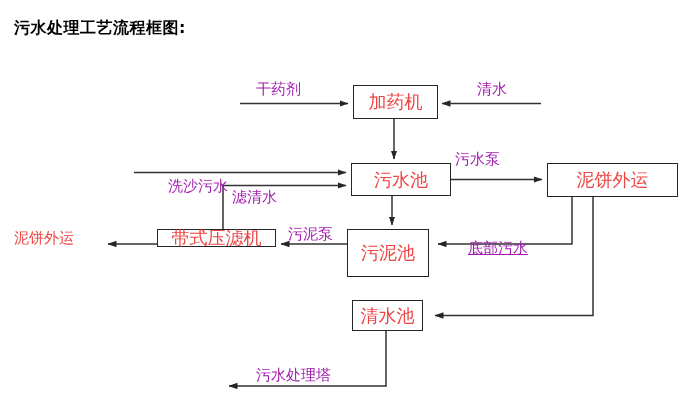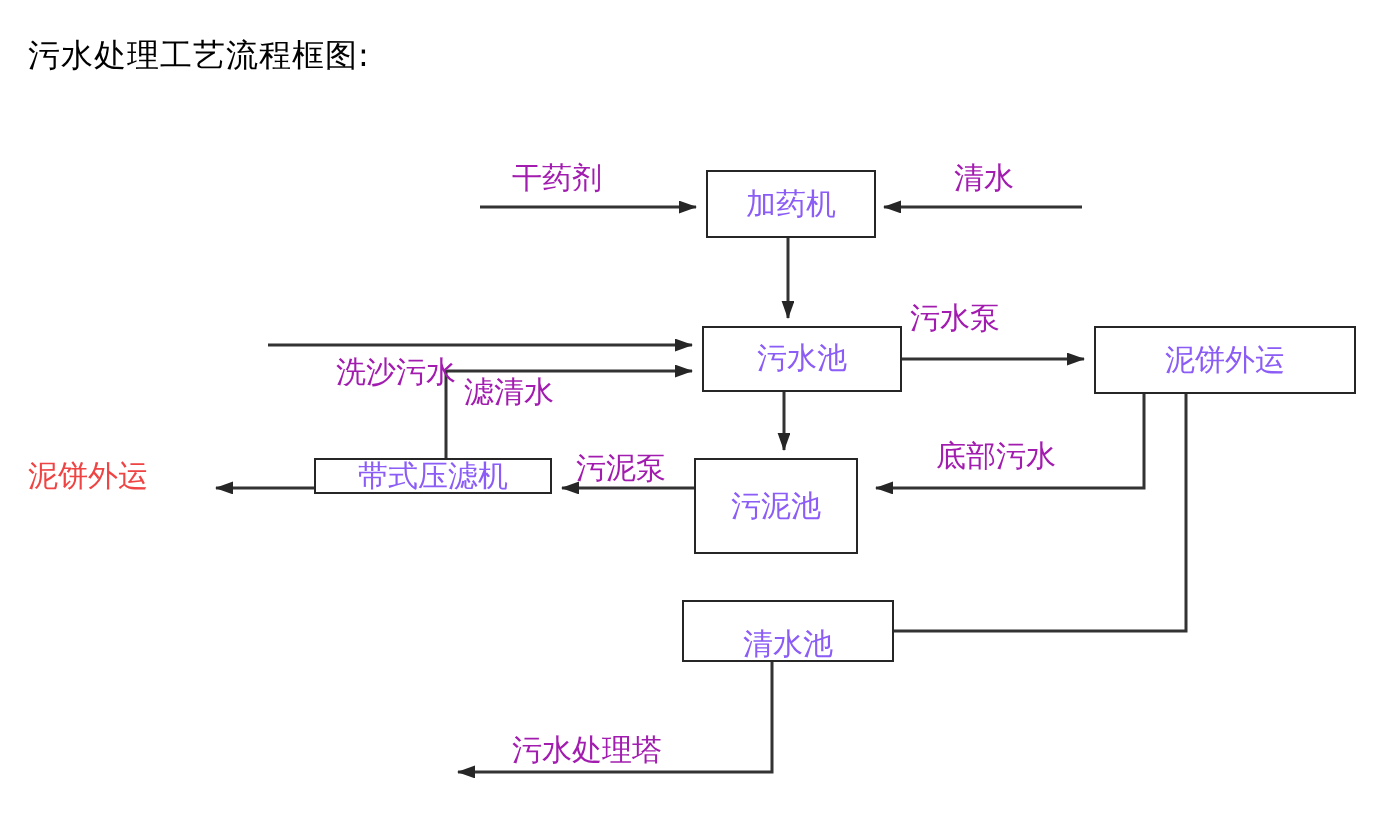--- a/index.html
+++ b/index.html
@@ -13,43 +13,43 @@
     position: relative;
     overflow: hidden;
     font-family: "DejaVu Sans", "Liberation Sans", sans-serif;
     color: #000000;
   }
   #diagram-title {
     position: absolute;
     left: 14px;
     top: 18px;
     font-size: 16px;
-    font-weight: normal;
+    font-weight: bold;
     letter-spacing: 0.5px;
     white-space: nowrap;
   }
   #flow-canvas {
     position: absolute;
     left: 0;
     top: 0;
     width: 700px;
     height: 420px;
   }
   .node-box {
     position: absolute;
     box-sizing: border-box;
     border: 1.4px solid #262626;
     background: #ffffff;
     display: flex;
     align-items: center;
     justify-content: center;
-    font-size: 15px;
+    font-size: 18px;
     line-height: 1;
     white-space: nowrap;
-    color: #8b5cf6;
+    color: #ef4444;
   }
   .edge-label {
     position: absolute;
     font-size: 15px;
     line-height: 1;
     white-space: nowrap;
     color: #a21caf;
   }
   .terminal-label {
     position: absolute;
@@ -113,26 +113,26 @@
 </div>
 <div class="node-box" style="left:547px; top:163px; width:131px; height:34px;">
   <span>泥饼外运</span>
 </div>
 <div class="node-box" style="left:157px; top:229px; width:119px; height:18px;">
   <span>带式压滤机</span>
 </div>
 <div class="node-box" style="left:347px; top:229px; width:82px; height:48px;">
   <span>污泥池</span>
 </div>
-<div class="node-box" style="left:341px; top:300px; width:106px; height:31px;align-items:flex-end;">
+<div class="node-box" style="left:352px; top:300px; width:71px; height:31px;">
   <span>清水池</span>
 </div>
 
 <div class="edge-label" style="left:256px; top:82px;">干药剂</div>
 <div class="edge-label" style="left:477px; top:82px;">清水</div>
 <div class="edge-label" style="left:168px; top:150px;margin-top:29px;">洗沙污水</div>
-<div class="edge-label" style="left:232px; top:190px;font-family:Liberation Serif, serif;">滤清水</div>
+<div class="edge-label" style="left:232px; top:190px;">滤清水</div>
 <div class="edge-label" style="left:455px; top:152px;">污水泵</div>
 <div class="edge-label" style="left:288px; top:227px;">污泥泵</div>
-<div class="edge-label" style="left:468px; top:221px;">底部污水</div>
+<div class="edge-label" style="left:468px; top:241px;text-decoration:underline;">底部污水</div>
 <div class="edge-label" style="left:256px; top:368px;">污水处理塔</div>
 
 <div class="terminal-label" style="left:14px; top:231px;">泥饼外运</div>
 
 </body></html>

